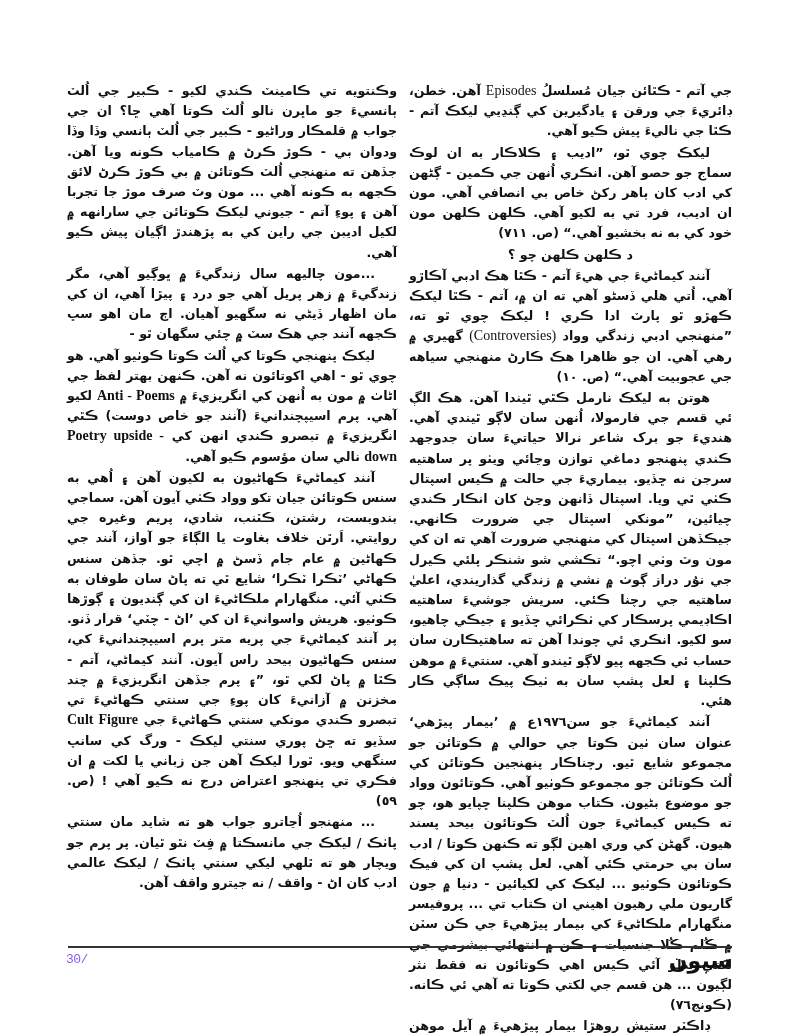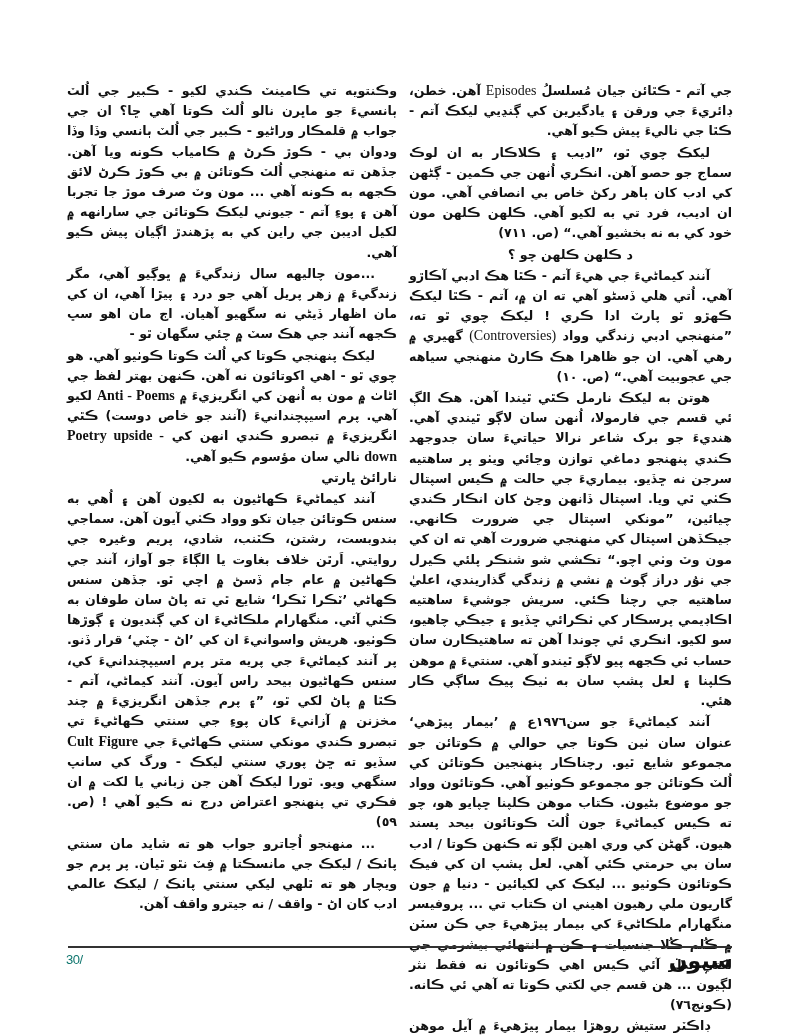--- a/index.html
+++ b/index.html
@@ -58,23 +58,23 @@
       top: 946px;
       left: 68px;
       width: 664px;
       height: 0;
       border-top: 2px solid #333;
     }
     .page-number {
       position: absolute;
       top: 952px;
       left: 66px;
-      font-family: Liberation Sans, sans-serif;
+      font-family: Liberation Mono, monospace;
       font-size: 13px;
-      color: #0f766e;
+      color: #8b5cf6;
       letter-spacing: -0.5px;
     }
     .magazine-name {
       position: absolute;
       top: 948px;
       right: 68px;
       font-family: "DejaVu Sans", sans-serif;
       font-weight: bold;
       font-size: 22px;
       direction: rtl;
@@ -93,21 +93,20 @@
       <p><span>آنند کيماڻيءَ جي هيءَ آتم - ڪٿا هڪ ادبي آڪاڙو آهي. اُتي هلي ڏسڻو آهي ته ان ۾، آتم - ڪٿا ليکڪ ڪهڙو ٿو پارٽ ادا ڪري ! ليکڪ چوي ٿو ته، ”منهنجي ادبي زندگي وواد </span><span class="latin">(Controversies)</span><span> گهيري ۾ رهي آهي. ان جو ظاهرا هڪ ڪارڻ منهنجي سياهه جي عجوبيت آهي.“ (ص. ١٠)</span></p>
       <p><span>هوتن به ليکڪ نارمل ڪٿي ٿيندا آهن. هڪ الڳ ئي قسم جي فارمولا، اُنهن سان لاڳو ٿيندي آهي. هنديءَ جو برک شاعر نرالا حياتيءَ سان جدوجهد ڪندي پنهنجو دماغي توازن وڃائي ويٺو پر ساهتيه سرجن نه ڇڏيو. بيماريءَ جي حالت ۾ ڪيس اسپتال ڪٺي ٿي ويا. اسپتال ڏانهن وڃڻ کان انڪار ڪندي چيائين، ”مونکي اسپتال جي ضرورت ڪانهي. جيڪڏهن اسپتال کي منهنجي ضرورت آهي ته ان کي مون وٽ وٺي اچو.“ تڪشي شو شنڪر پلئي ڪيرل جي نوُر دراز ڳوٺ ۾ نشي ۾ زندگي گذاريندي، اعليٰ ساهتيه جي رچنا ڪئي. سريش جوشيءَ ساهتيه اڪاڊيمي پرسڪار کي ٺڪرائي ڇڏيو ۽ جيڪي چاهيو، سو لکيو. انڪري ئي چوندا آهن ته ساهتيڪارن سان حساب ئي ڪجهه پيو لاڳو ٿيندو آهي. سنتيءَ ۾ موهن ڪلپنا ۽ لعل پشپ سان به ٺيڪ پيڪ ساڳي ڪار هئي.</span></p>
       <p><span>آنند کيماڻيءَ جو سن١٩٧٦ع ۾ ’بيمار پيڙهي‘ عنوان سان ٺين ڪوتا جي حوالي ۾ ڪوتائن جو مجموعو شايع ٿيو. رچناڪار پنهنجين ڪوتائن کي اُلٽ ڪوتائن جو مجموعو ڪوٺيو آهي. ڪوتائون وواد جو موضوع بڻيون. ڪتاب موهن ڪلپنا ڇپايو هو، چو ته ڪيس کيماڻيءَ جون اُلٽ ڪوتائون بيحد پسند هيون. گهڻن کي وري اهين لڳو ته ڪنهن ڪوتا / ادب سان بي حرمتي ڪئي آهي. لعل پشپ ان کي فيڪ ڪوتائون ڪوٺيو ... ليکڪ کي لکيائين - دنيا ۾ جون گاريون ملي رهيون اهيني ان ڪتاب تي ... پروفيسر منگهارام ملڪاڻيءَ کي بيمار پيڙهيءَ جي ڪن سٽن ۾ ڪُلم ڪُلا جنسيات ۽ ڪن ۾ انتهائي بيشرمي جي لکتي نظر آئي ڪيس اهي ڪوتائون نه فقط نثر لڳيون ... هن قسم جي لکتي ڪوتا ته آهي ئي ڪانه. (ڪونج٧٦)</span></p>
       <p><span>ڊاڪٽر ستيش روهڙا بيمار پيڙهيءَ ۾ آيل موهن ڪلپنا جي</span></p>
     </div>
 
   <div class="column col-left" id="col-left">
       <p class="noindent"><span>وڪنتويه تي ڪامينٽ ڪندي لکيو - ڪبير جي اُلٽ ٻانسيءَ جو ماڀرن نالو اُلٽ ڪوتا آهي ڇا؟ ان جي جواب ۾ قلمڪار وراڻيو - ڪبير جي اُلٽ ٻانسي وڏا وڏا ودوان بي - ڪوڙ ڪرڻ ۾ ڪامياب ڪونه ويا آهن. جڏهن ته منهنجي اُلٽ ڪوتائن ۾ بي ڪوڙ ڪرڻ لائق ڪجهه به ڪونه آهي ... مون وٽ صرف موڙ جا تجربا آهن ۽ پوءِ آتم - جيوني ليکڪ ڪوتائن جي سارانهه ۾ لکيل اديبن جي راين کي به پڙهندڙ اڳيان پيش ڪيو آهي.</span></p>
       <p><span>...مون چاليهه سال زندگيءَ ۾ ڀوڳيو آهي، مگر زندگيءَ ۾ زهر پريل آهي جو درد ۽ پيڙا آهي، ان کي مان اظهار ڏيڻي نه سگهيو آهيان. اڄ مان اهو سڀ ڪجهه آنند جي هڪ سٽ ۾ چئي سگهان ٿو -</span></p>
       <p><span>ليکڪ پنهنجي ڪوتا کي اُلٽ ڪوتا ڪوٺيو آهي. هو چوي ٿو - اهي اکوتائون نه آهن. ڪنهن بهتر لفظ جي اڻاٺ ۾ مون به اُنهن کي انگريزيءَ ۾ </span><span class="latin-bold">Anti - Poems</span><span> لکيو آهي. پرم اسيپچندانيءَ (آنند جو خاص دوست) ڪٿي انگريزيءَ ۾ تبصرو ڪندي انهن کي </span><span class="latin-bold">Poetry upside - down</span><span> نالي سان مؤسوم ڪيو آهي.</span></p>
-      <p class="heading"><span>نارائڻ ڀارتي</span></p>
       <p><span>آنند کيماڻيءَ ڪهاڻيون به لکيون آهن ۽ اُهي به سنس ڪوتائن جيان تکو وواد ڪٺي آيون آهن. سماجي بندوبست، رشتن، ڪٽنب، شادي، پريم وغيره جي روايتي. اَرٿن خلاف بغاوت يا الڳاءَ جو آواز، آنند جي ڪهاڻين ۾ عام جام ڏسڻ ۾ اچي ٿو. جڏهن سنس ڪهاڻي ’ٽڪرا ٽڪرا‘ شايع ٿي ته پاڻ سان طوفان به ڪٺي آئي. منگهارام ملڪاڻيءَ ان کي ڳنديون ۽ ڳوڙها ڪوٺيو. هريش واسوانيءَ ان کي ’اڻ - چٽي‘ قرار ڏنو. پر آنند کيماڻيءَ جي پريه متر پرم اسيپچندانيءَ کي، سنس ڪهاڻيون بيحد راس آيون. آنند کيماڻي، آتم - ڪٿا ۾ پاڻ لکي ٿو، ”۽ پرم جڏهن انگريزيءَ ۾ چند مخزنن ۾ آزانيءَ کان پوءِ جي سنتي ڪهاڻيءَ تي تبصرو ڪندي مونکي سنتي ڪهاڻيءَ جي </span><span class="latin-bold">Cult Figure</span><span> سڏيو ته ڇڻ پوري سنتي ليکڪ - ورگ کي سانپ سنگهي ويو. ٿورا ليکڪ آهن جن زباني يا لکت ۾ ان فڪري تي پنهنجو اعتراض درج نه ڪيو آهي ! (ص. ٥٩)</span></p>
       <p><span>... منهنجو اُڃاترو جواب هو ته شايد مان سنتي پاٺڪ / ليکڪ جي مانسڪتا ۾ فِٽ نٿو ٿيان. پر پرم جو ويچار هو ته ٿلهي ليکي سنتي پاٺڪ / ليکڪ عالمي ادب کان اڻ - واقف / نه جيترو واقف آهن.</span></p>
     </div>
 
   <div class="footer-rule"></div>
   <div class="page-number">30/</div>
   <div class="magazine-name">سپون</div>
 </div>
 
 </body></html>

